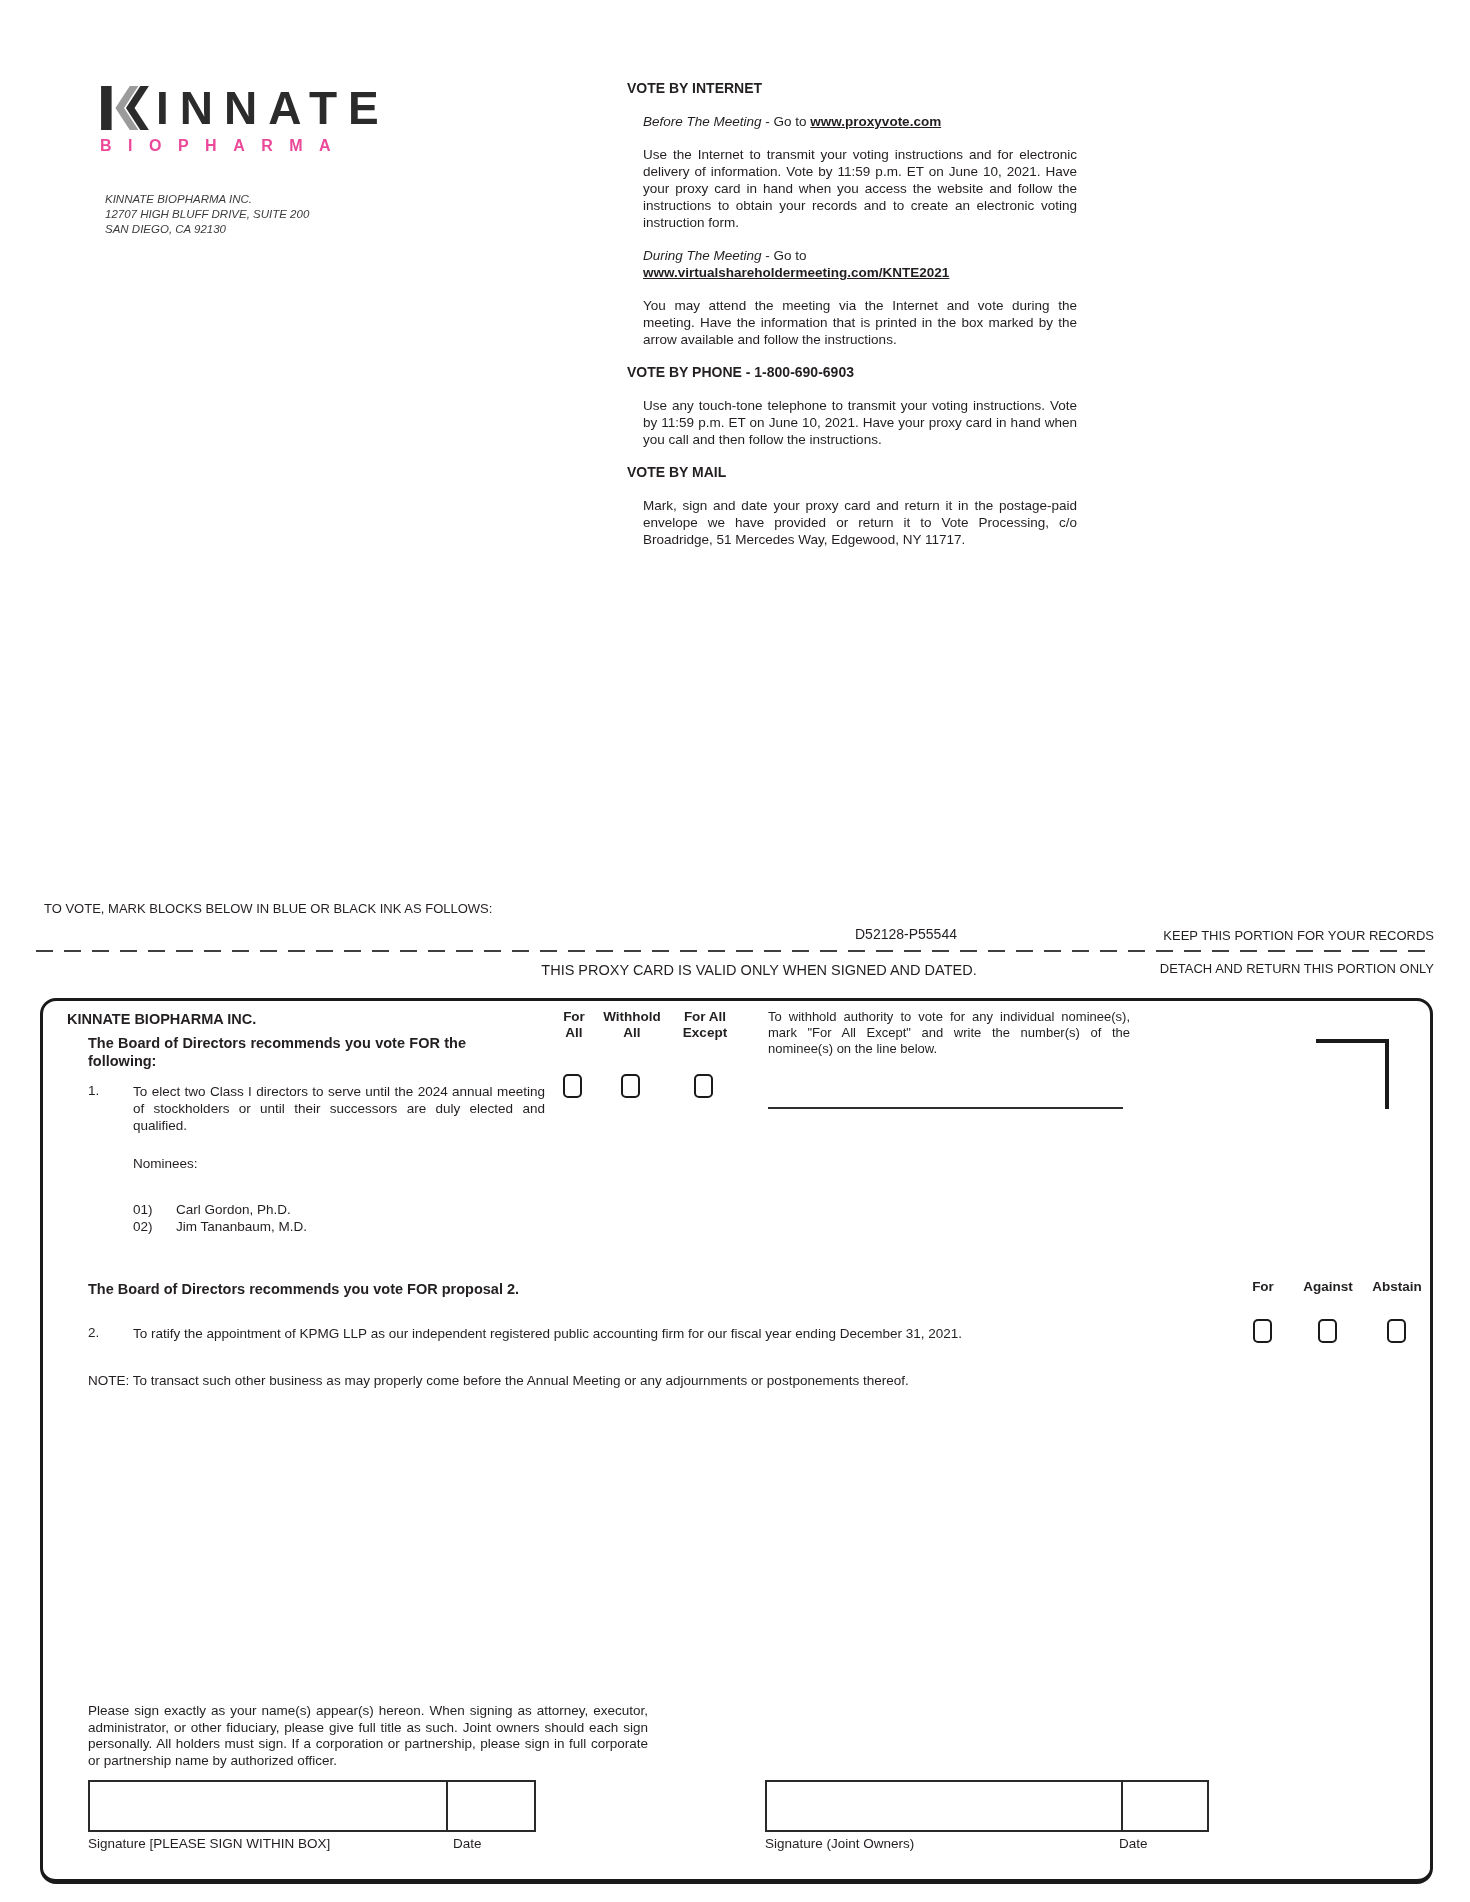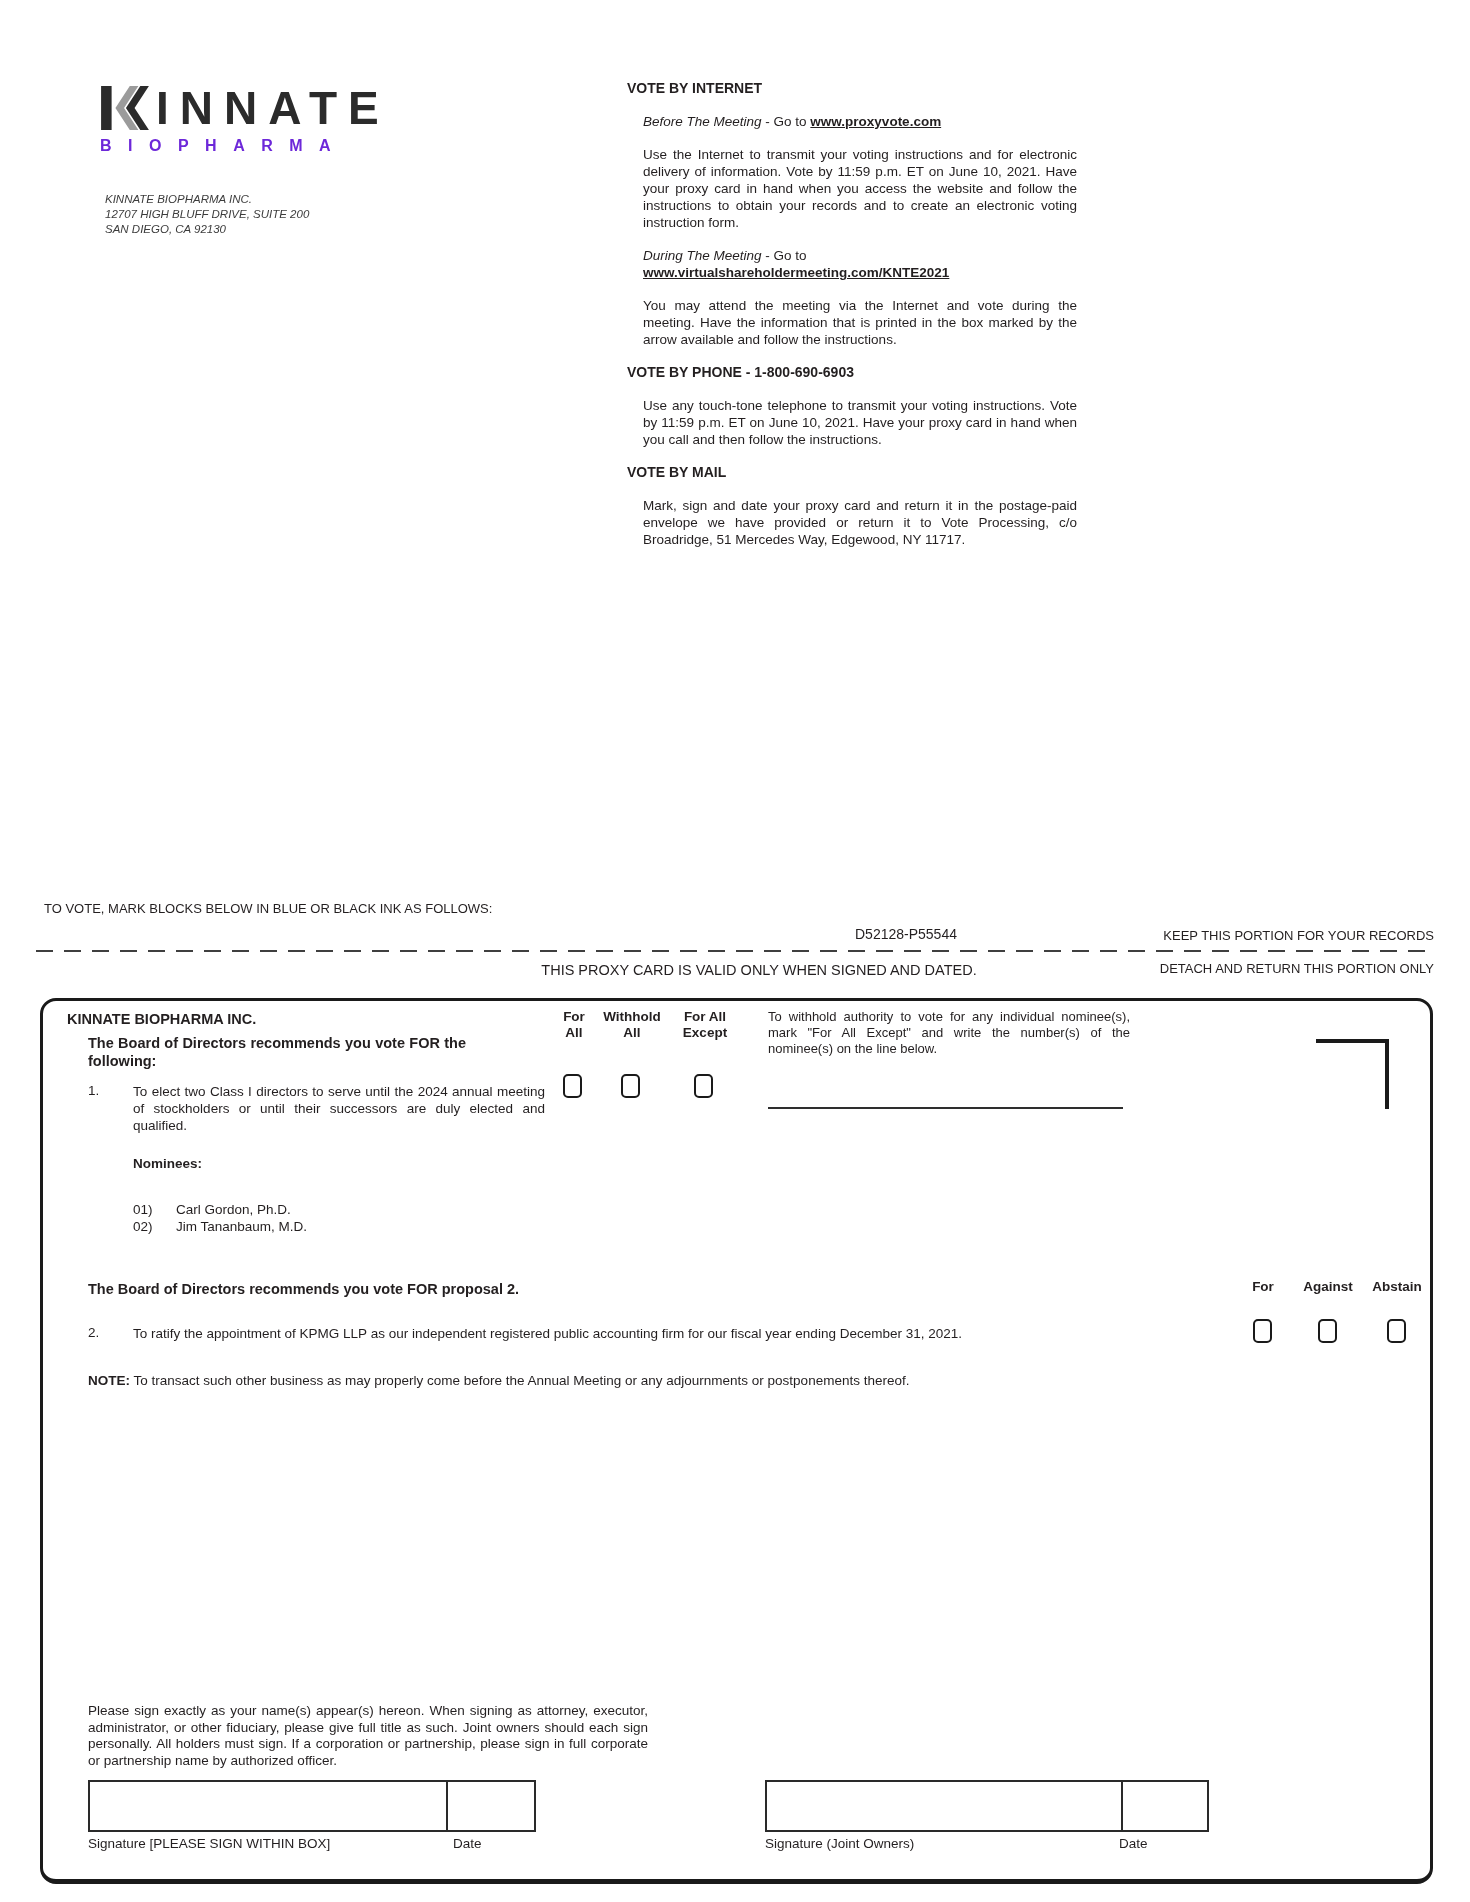--- a/index.html
+++ b/index.html
@@ -2,29 +2,29 @@
 <html><head>
 <meta charset="utf-8">
 <style>
   html,body{margin:0;padding:0;}
   body{
     width:1470px;height:1902px;position:relative;background:#ffffff;
     font-family:"Liberation Sans","DejaVu Sans",sans-serif;
     color:#231f20;-webkit-font-smoothing:antialiased;
   }
   .abs{position:absolute;}
-  .b{font-weight:bold;}
+  .b{font-weight:normal;}
   .i{font-style:italic;}
   .just{text-align:justify;}
 
   
   .logo{left:100px;top:86px;}
   .logo-row{display:flex;align-items:flex-end;text-align:center;}
   .logo-text{font-size:46px;font-weight:bold;letter-spacing:11px;color:#2b2b2b;line-height:44px;margin-left:6px;}
-  .logo-sub{font-size:16px;font-weight:600;letter-spacing:16.5px;color:#6d28d9;margin-top:7px;}
+  .logo-sub{font-size:16px;font-weight:600;letter-spacing:16.5px;color:#ec4899;margin-top:7px;}
   .address{left:105px;top:192px;font-size:11.5px;font-style:italic;line-height:15px;color:#3c3c3c;}
 
   
   .vote-col{left:627px;top:80px;width:466px;font-size:13.5px;line-height:17px;}
   .vote-col h3{font-size:14px;font-weight:bold;margin:0;line-height:17px;}
   .vote-col p{margin:16px;}
   .mt{margin-top:15px;}
   .link{font-weight:bold;text-decoration:underline;}
 
   

